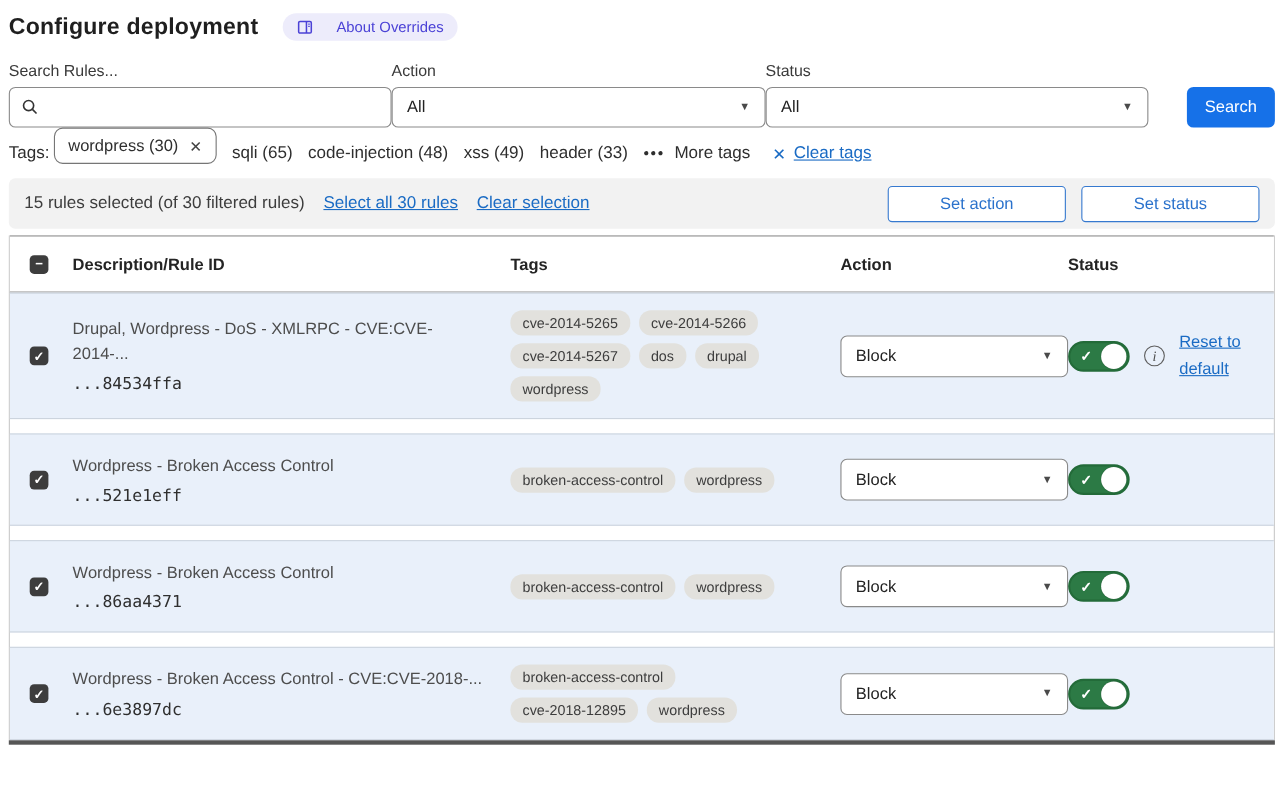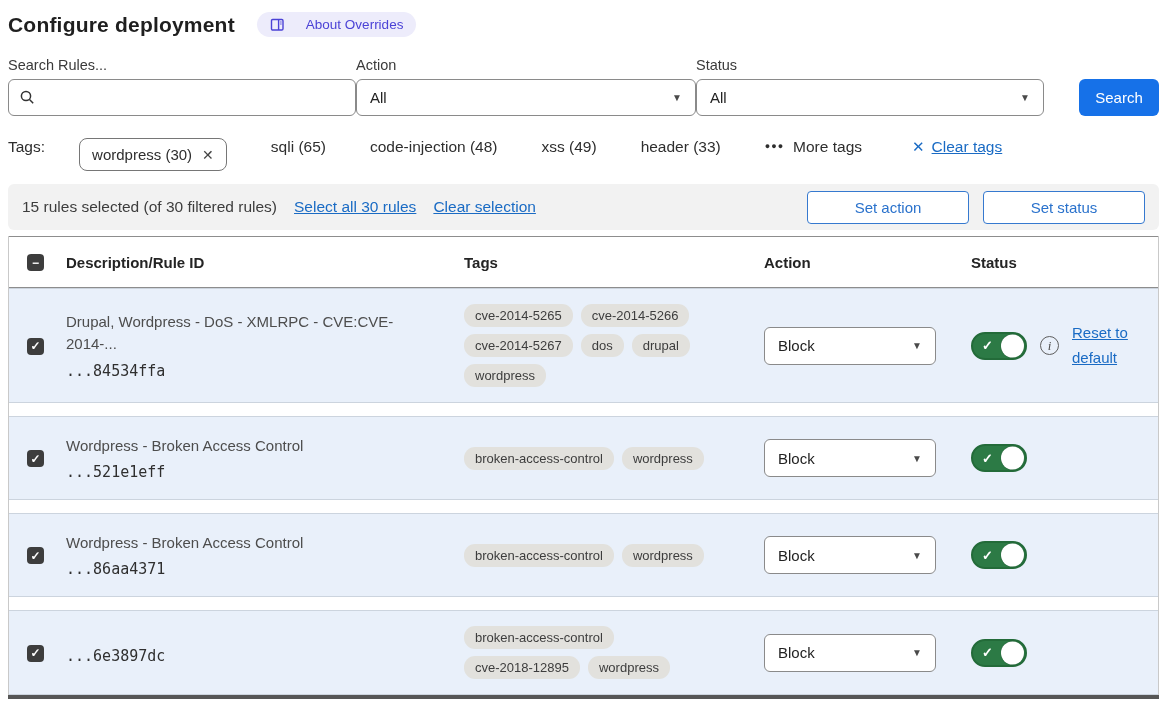--- a/index.html
+++ b/index.html
@@ -43,21 +43,21 @@
   cursor: pointer;
 }
 .caret { font-size: 10px; color: #4a4a4a; }
 .search-btn {
   margin-left: auto; width: 80px; height: 37px;
   background: #1671e8; color: #fff; border: none; border-radius: 6px;
   font-size: 15px; font-family: "Liberation Sans", sans-serif; cursor: pointer;
 }
 
 
-.tags-row { display: flex; align-items: flex-start; gap: 44px; margin-top: 22px; font-size: 15.5px; color: #2e2e2e; }
+.tags-row { display: flex; align-items: flex-end; gap: 14px; font-size: 15.5px; color: #2e2e2e; }
 .tags-row .tags-label { margin-right: -10px; }
 .chip {
   display: inline-flex; align-items: center; gap: 10px;
   border: 1px solid #767676; border-radius: 8px;
   padding: 7px 12px; font-size: 15px; color: #2e2e2e; cursor: pointer; background:#fff;
 }
 .chip-x { font-size: 14px; color: #444; cursor: pointer; }
 .tag-filter { cursor: pointer; }
 .more-tags { display: inline-flex; align-items: center; gap: 9px; cursor: pointer; }
 .dots { font-size: 9px; letter-spacing: 1px; color: #2e2e2e; position: relative; top: -1px; }
@@ -99,21 +99,21 @@
   padding: 15px 0; min-height: 84px; margin-bottom: 13px;
 }
 .row:last-child { margin-bottom: 0; }
 .desc { font-size: 15px; color: #4d4d4d; line-height: 1.45; }
 .rule-id { font-family: "DejaVu Sans Mono", monospace; font-size: 15px; color: #2f2f2f; margin-top: 7px; }
 .pills { display: flex; flex-wrap: wrap; gap: 7px 8px; max-width: 252px; }
 .pill {
   background: #e2e1dd; color: #3d3d3d; border-radius: 11px;
   padding: 4px 11px; font-size: 13px; white-space: nowrap;
 }
-.row .select { width: 172px; height: 38px; align-items: center; }
+.row .select { width: 207px; height: 38px; align-items: center; }
 
 .checkbox {
   width: 17px; height: 17px; background: #3d3d3d; border-radius: 4px;
   display: inline-flex; align-items: center; justify-content: center;
   color: #fff; font-size: 12px; font-weight: 700; cursor: pointer;
 }
 .toggle {
   position: relative; width: 56px; height: 28px;
   background: #2c7a45; border: 2px solid #236b39; border-radius: 15px;
   display: inline-flex; align-items: center; cursor: pointer; flex-shrink: 0;
@@ -319,20 +319,21 @@
     </div>
   </div>
 
   <div class="row">
     <div class="col-check">
       <span class="checkbox">
         <span>✓</span>
       </span>
     </div>
     <div class="col-desc">
+      <div class="desc">Wordpress - Broken Access Control - CVE:CVE-2018-...</div>
       <div class="rule-id">...6e3897dc</div>
     </div>
     <div class="col-tags">
       <div class="pills">
               <span class="pill">broken-access-control</span>
               <span class="pill">cve-2018-12895</span>
               <span class="pill">wordpress</span>
             </div>
     </div>
     <div class="col-action">

